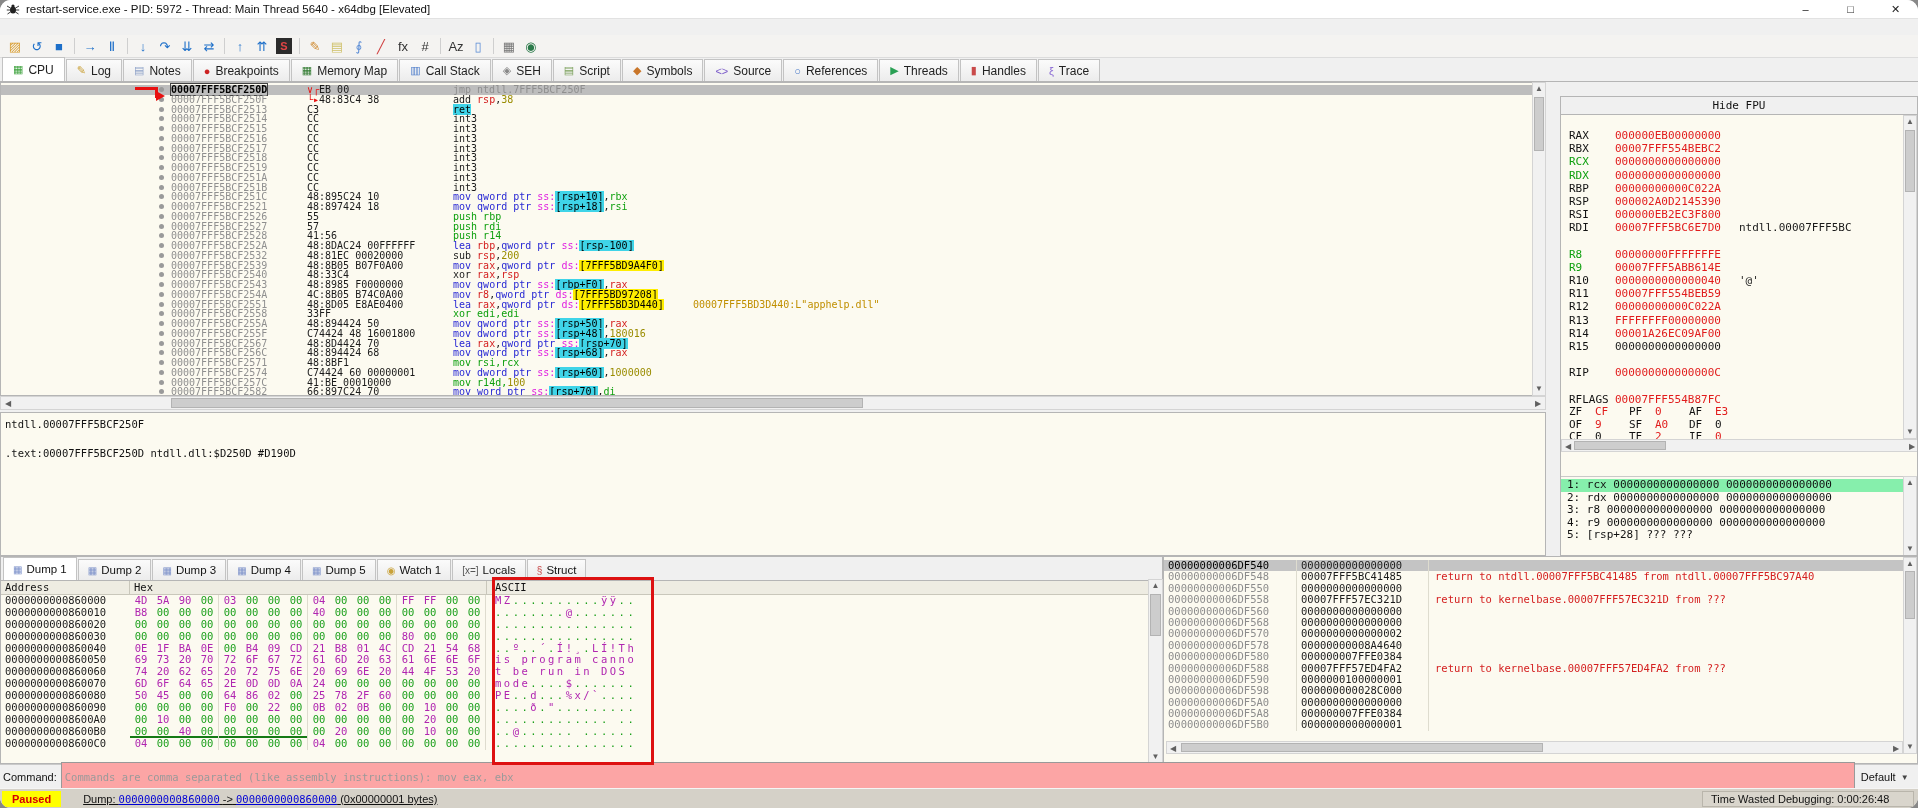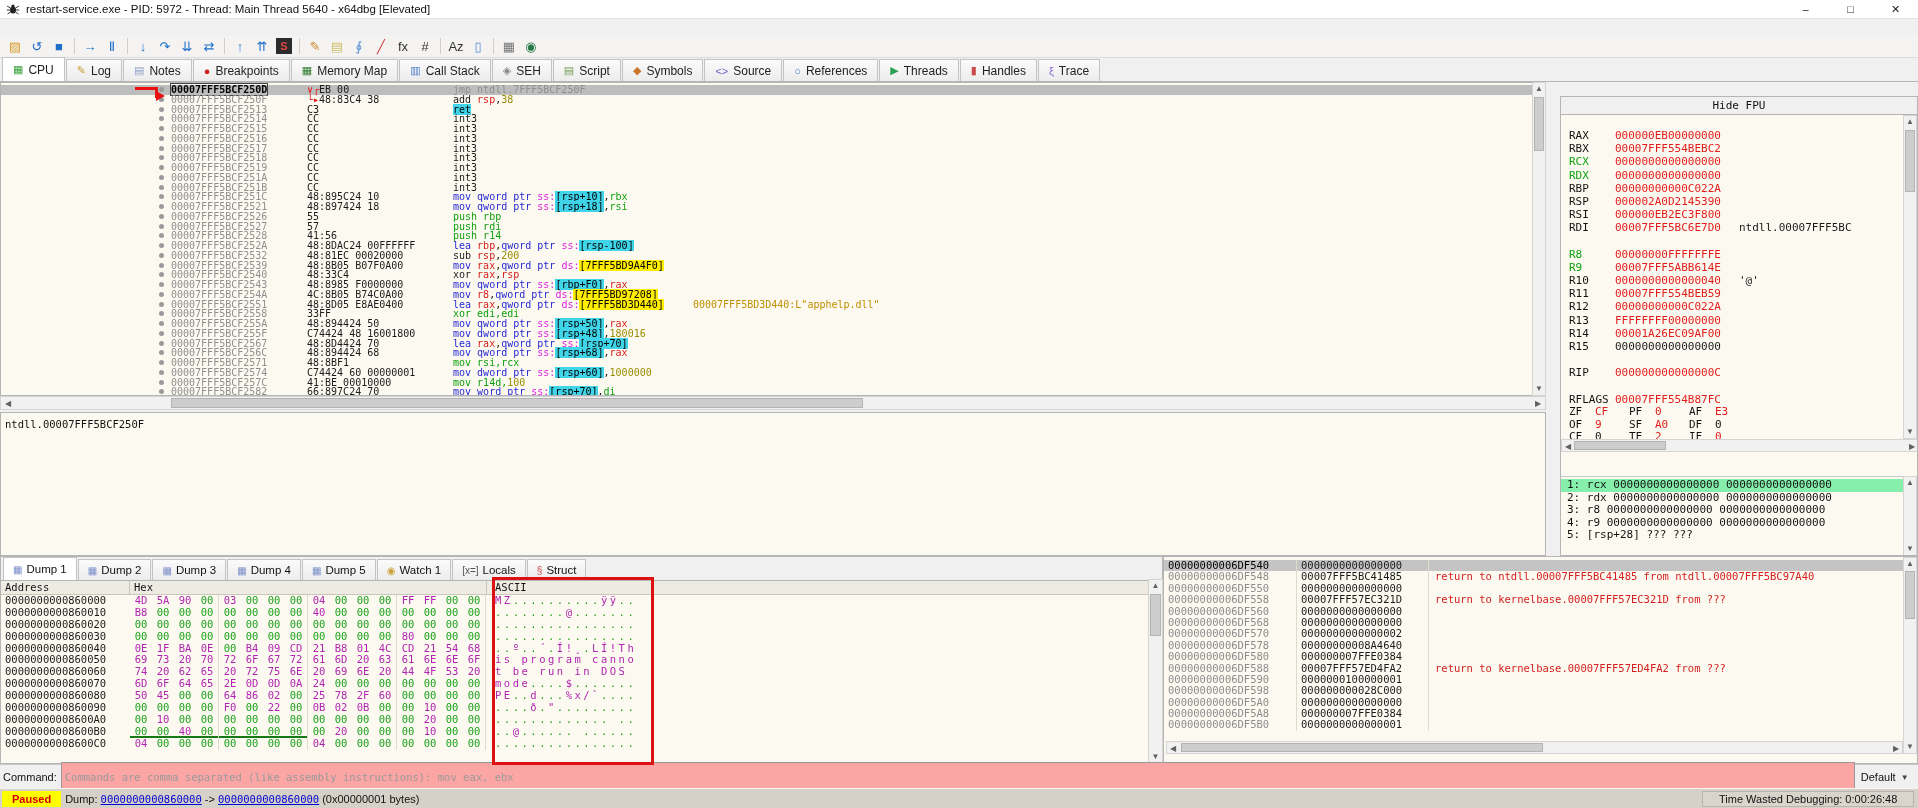--- a/index.html
+++ b/index.html
@@ -1,17 +1,17 @@
 <!DOCTYPE html>
 <html><head>
 <meta charset="utf-8">
 <style>
   html,body{margin:0;padding:0;background:#888;}
   #app{position:relative;width:1918px;height:808px;background:#f0f0f0;overflow:hidden;
-       font-family:"Liberation Sans",sans-serif;font-size:12px;color:#111;}
+       font-family:"Liberation Sans",sans-serif;font-size:12px;color:#111;border-radius:11px;}
   .mono{font-family:"DejaVu Sans Mono",monospace;}
 
   
   .titlebar{position:absolute;left:0;top:0;width:1918px;height:18px;background:#ffffff;
             border-bottom:1px solid #e2e2e2;display:flex;align-items:center;}
   .titlebar .bug{width:14px;height:12px;margin:0 6px 0 6px;}
   .title-text{font-size:11.5px;color:#111;}
   .wincontrols{position:absolute;right:0;top:0;height:18px;display:flex;}
   .winbtn{width:45px;height:18px;display:flex;align-items:center;justify-content:center;
           font-size:11px;color:#222;}
@@ -145,24 +145,24 @@
   .cmdinput{width:1786px;height:17px;border:1px solid #999;background:#fca5a5;font-size:10.5px;
             font-family:"DejaVu Sans Mono",monospace;color:#222;padding:6px 3px;}
   .cmdinput::placeholder{color:#9a9a9a;}
   .cmdprofile{margin-left:6px;font-size:11px;display:flex;align-items:center;}
   .cmdprofile .car{font-size:8px;margin-left:5px;color:#444;}
 
   
   .statusbar{position:absolute;left:0;top:788px;width:1918px;height:20px;background:#d5d1c8;
              border-top:1px solid #f5f5f5;display:flex;align-items:center;font-size:11px;}
   .paused{background:#ffff00;color:#d40000;font-weight:bold;padding:2px 10px;margin-left:2px;}
-  .dumpstatus{margin-left:4px;color:#111;}
+  .dumpstatus{margin-left:22px;color:#111;text-decoration:underline;}
   .dumpstatus .lnk{color:#0000d4;text-decoration:underline;font-family:"DejaVu Sans Mono",monospace;font-size:10.5px;}
   .timewasted{position:absolute;right:4px;top:2px;bottom:2px;width:212px;border:1px solid #b9b5ab;
-              background:#d9d5cc;display:flex;align-items:center;padding-left:16px;box-sizing:border-box;}
+              background:#d9d5cc;display:flex;align-items:center;padding-left:8px;box-sizing:border-box;}
 </style>
 </head>
 <body>
 
 <div id="app">
 
   <div class="titlebar">
     <svg class="bug" viewBox="0 0 14 12">
       <ellipse cx="7" cy="7" rx="3" ry="3.6" fill="#222"></ellipse>
       <circle cx="7" cy="3" r="1.6" fill="#222"></circle>
@@ -315,20 +315,21 @@
   </div>
 
   <div class="sb sb-h" style="left:0;top:396px;width:1546px;height:14px;">
     <div class="arr" style="left:3px;top:3px;width:8px;">◀</div>
     <div class="thumb" style="left:170px;width:690px;"></div>
     <div class="arr" style="right:3px;top:3px;width:8px;">▶</div>
   </div>
 
   <div class="infopane mono">
     <div class="l1">ntdll.00007FFF5BCF250F</div>
+    <div class="l2">.text:00007FFF5BCF250D ntdll.dll:$D250D #D190D</div>
   </div>
 
   <div class="regpanel">
     <div class="hidefpu">Hide FPU</div>
     <div class="regscroll" id="regscroll">
         <div class="rrow"><span class="rn k">RAX</span><span class="rv r">000000EB00000000</span></div>
         <div class="rrow"><span class="rn k">RBX</span><span class="rv r">00007FFF554BEBC2</span></div>
         <div class="rrow"><span class="rn e">RCX</span><span class="rv r">0000000000000000</span></div>
         <div class="rrow"><span class="rn e">RDX</span><span class="rv r">0000000000000000</span></div>
         <div class="rrow"><span class="rn k">RBP</span><span class="rv r">00000000000C022A</span></div>

